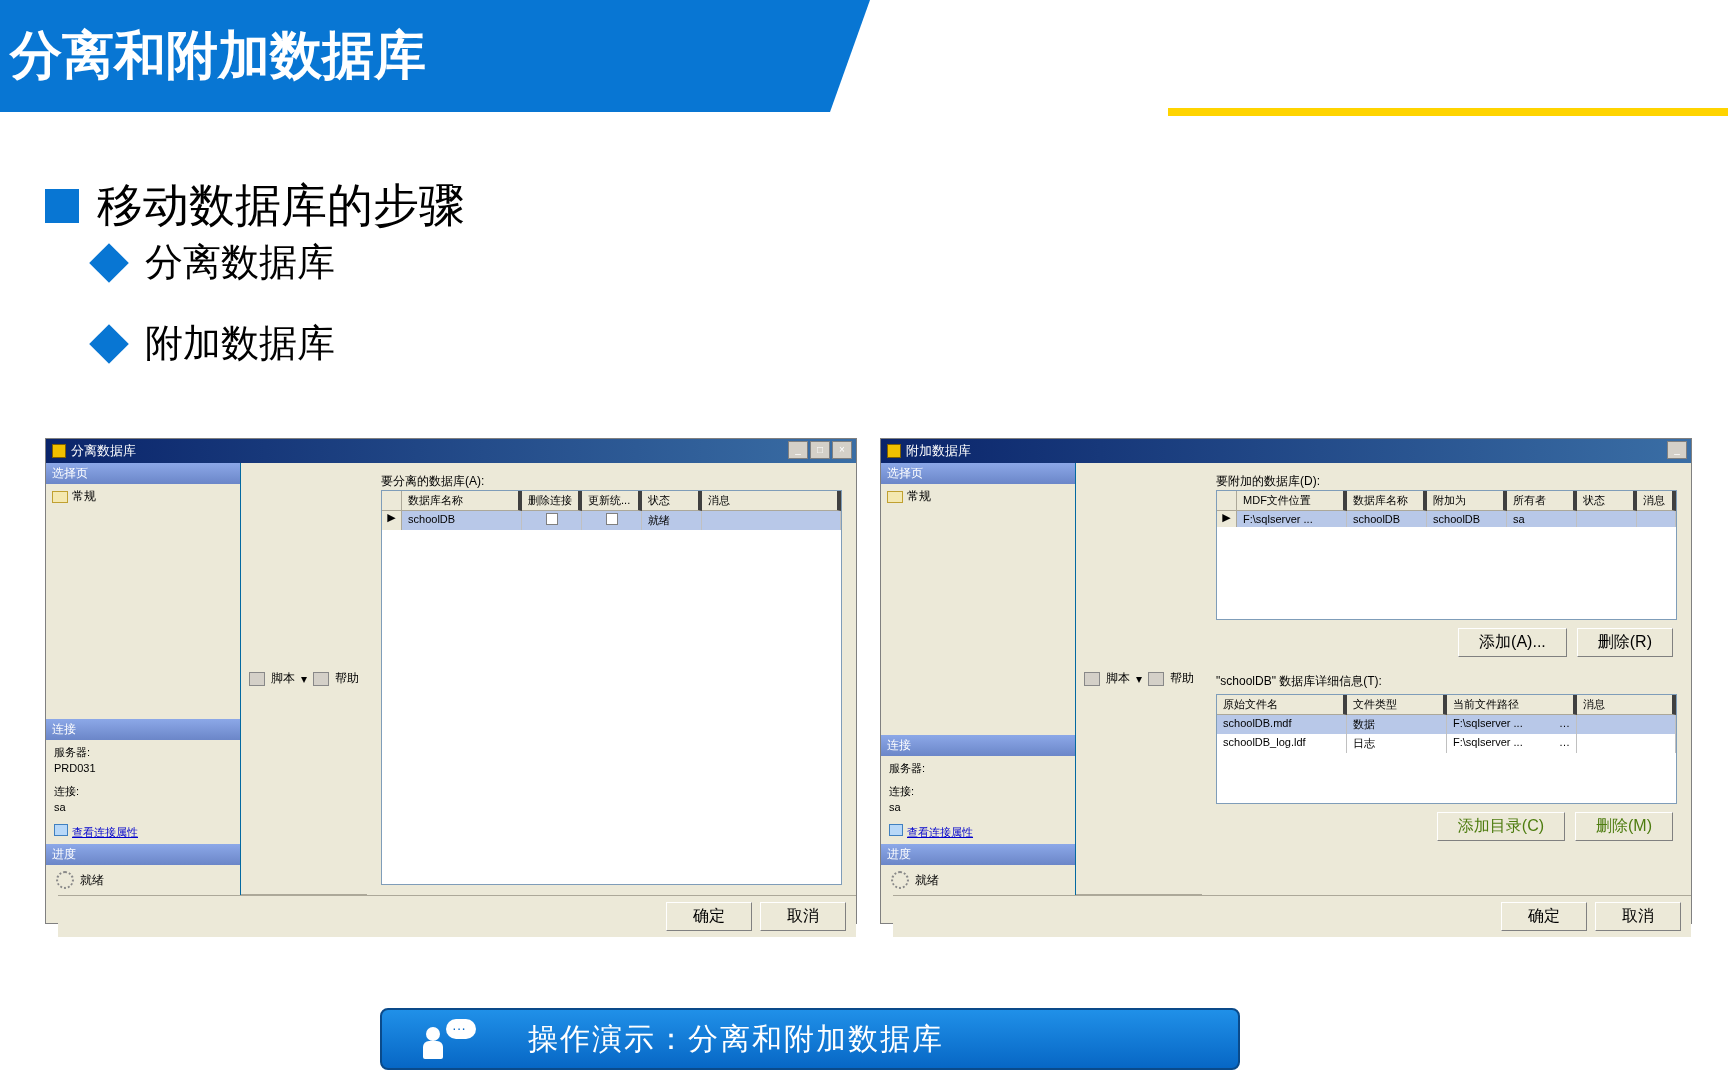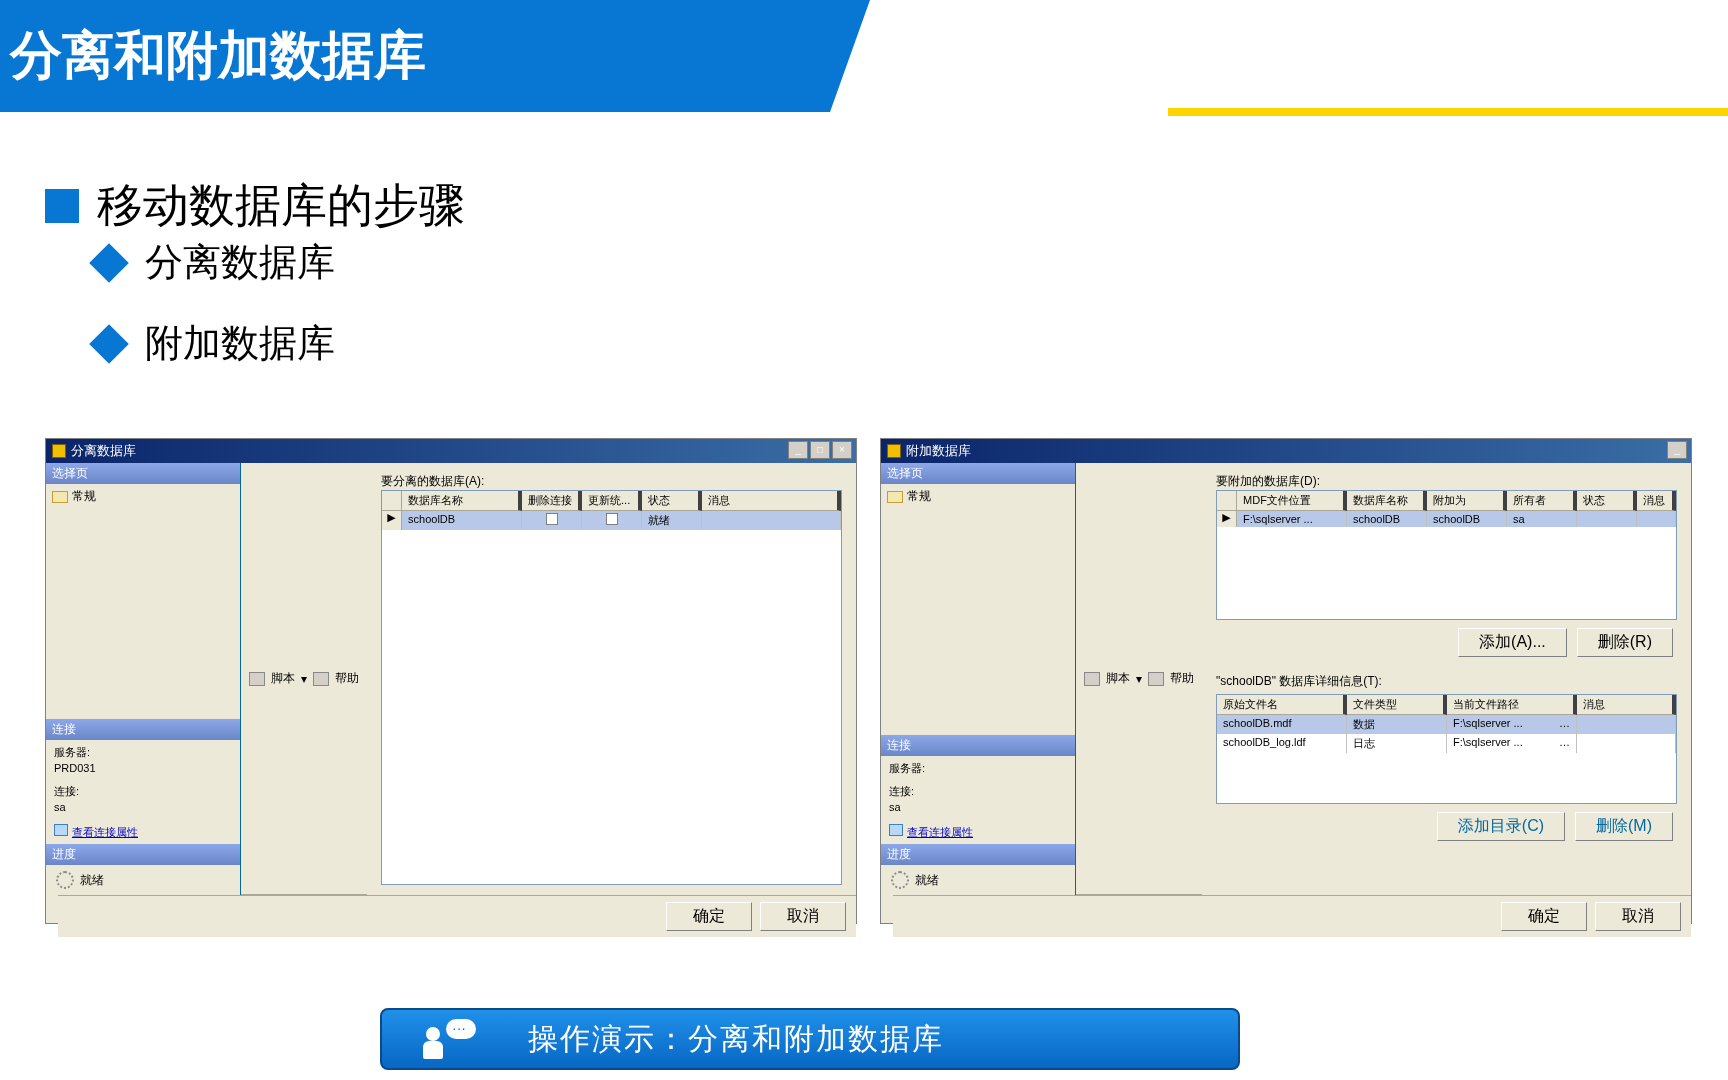--- a/index.html
+++ b/index.html
@@ -224,21 +224,21 @@
 .btn {
   background: #ece9d8;
   border: 1px solid #808080;
   border-top-color: #fff;
   border-left-color: #fff;
   padding: 3px 20px;
   font-size: 16px;
   min-width: 86px;
   text-align: center;
 }
-.btn.disabled { color: #0369a1; }
+.btn.disabled { color: #4d7c0f; }
 
 .mid-btn-row {
   display: flex;
   justify-content: flex-end;
   gap: 10px;
   padding: 8px 4px;
 }
 .fieldset-label { font-size: 12px; margin: 8px 0 4px; }
 
 

